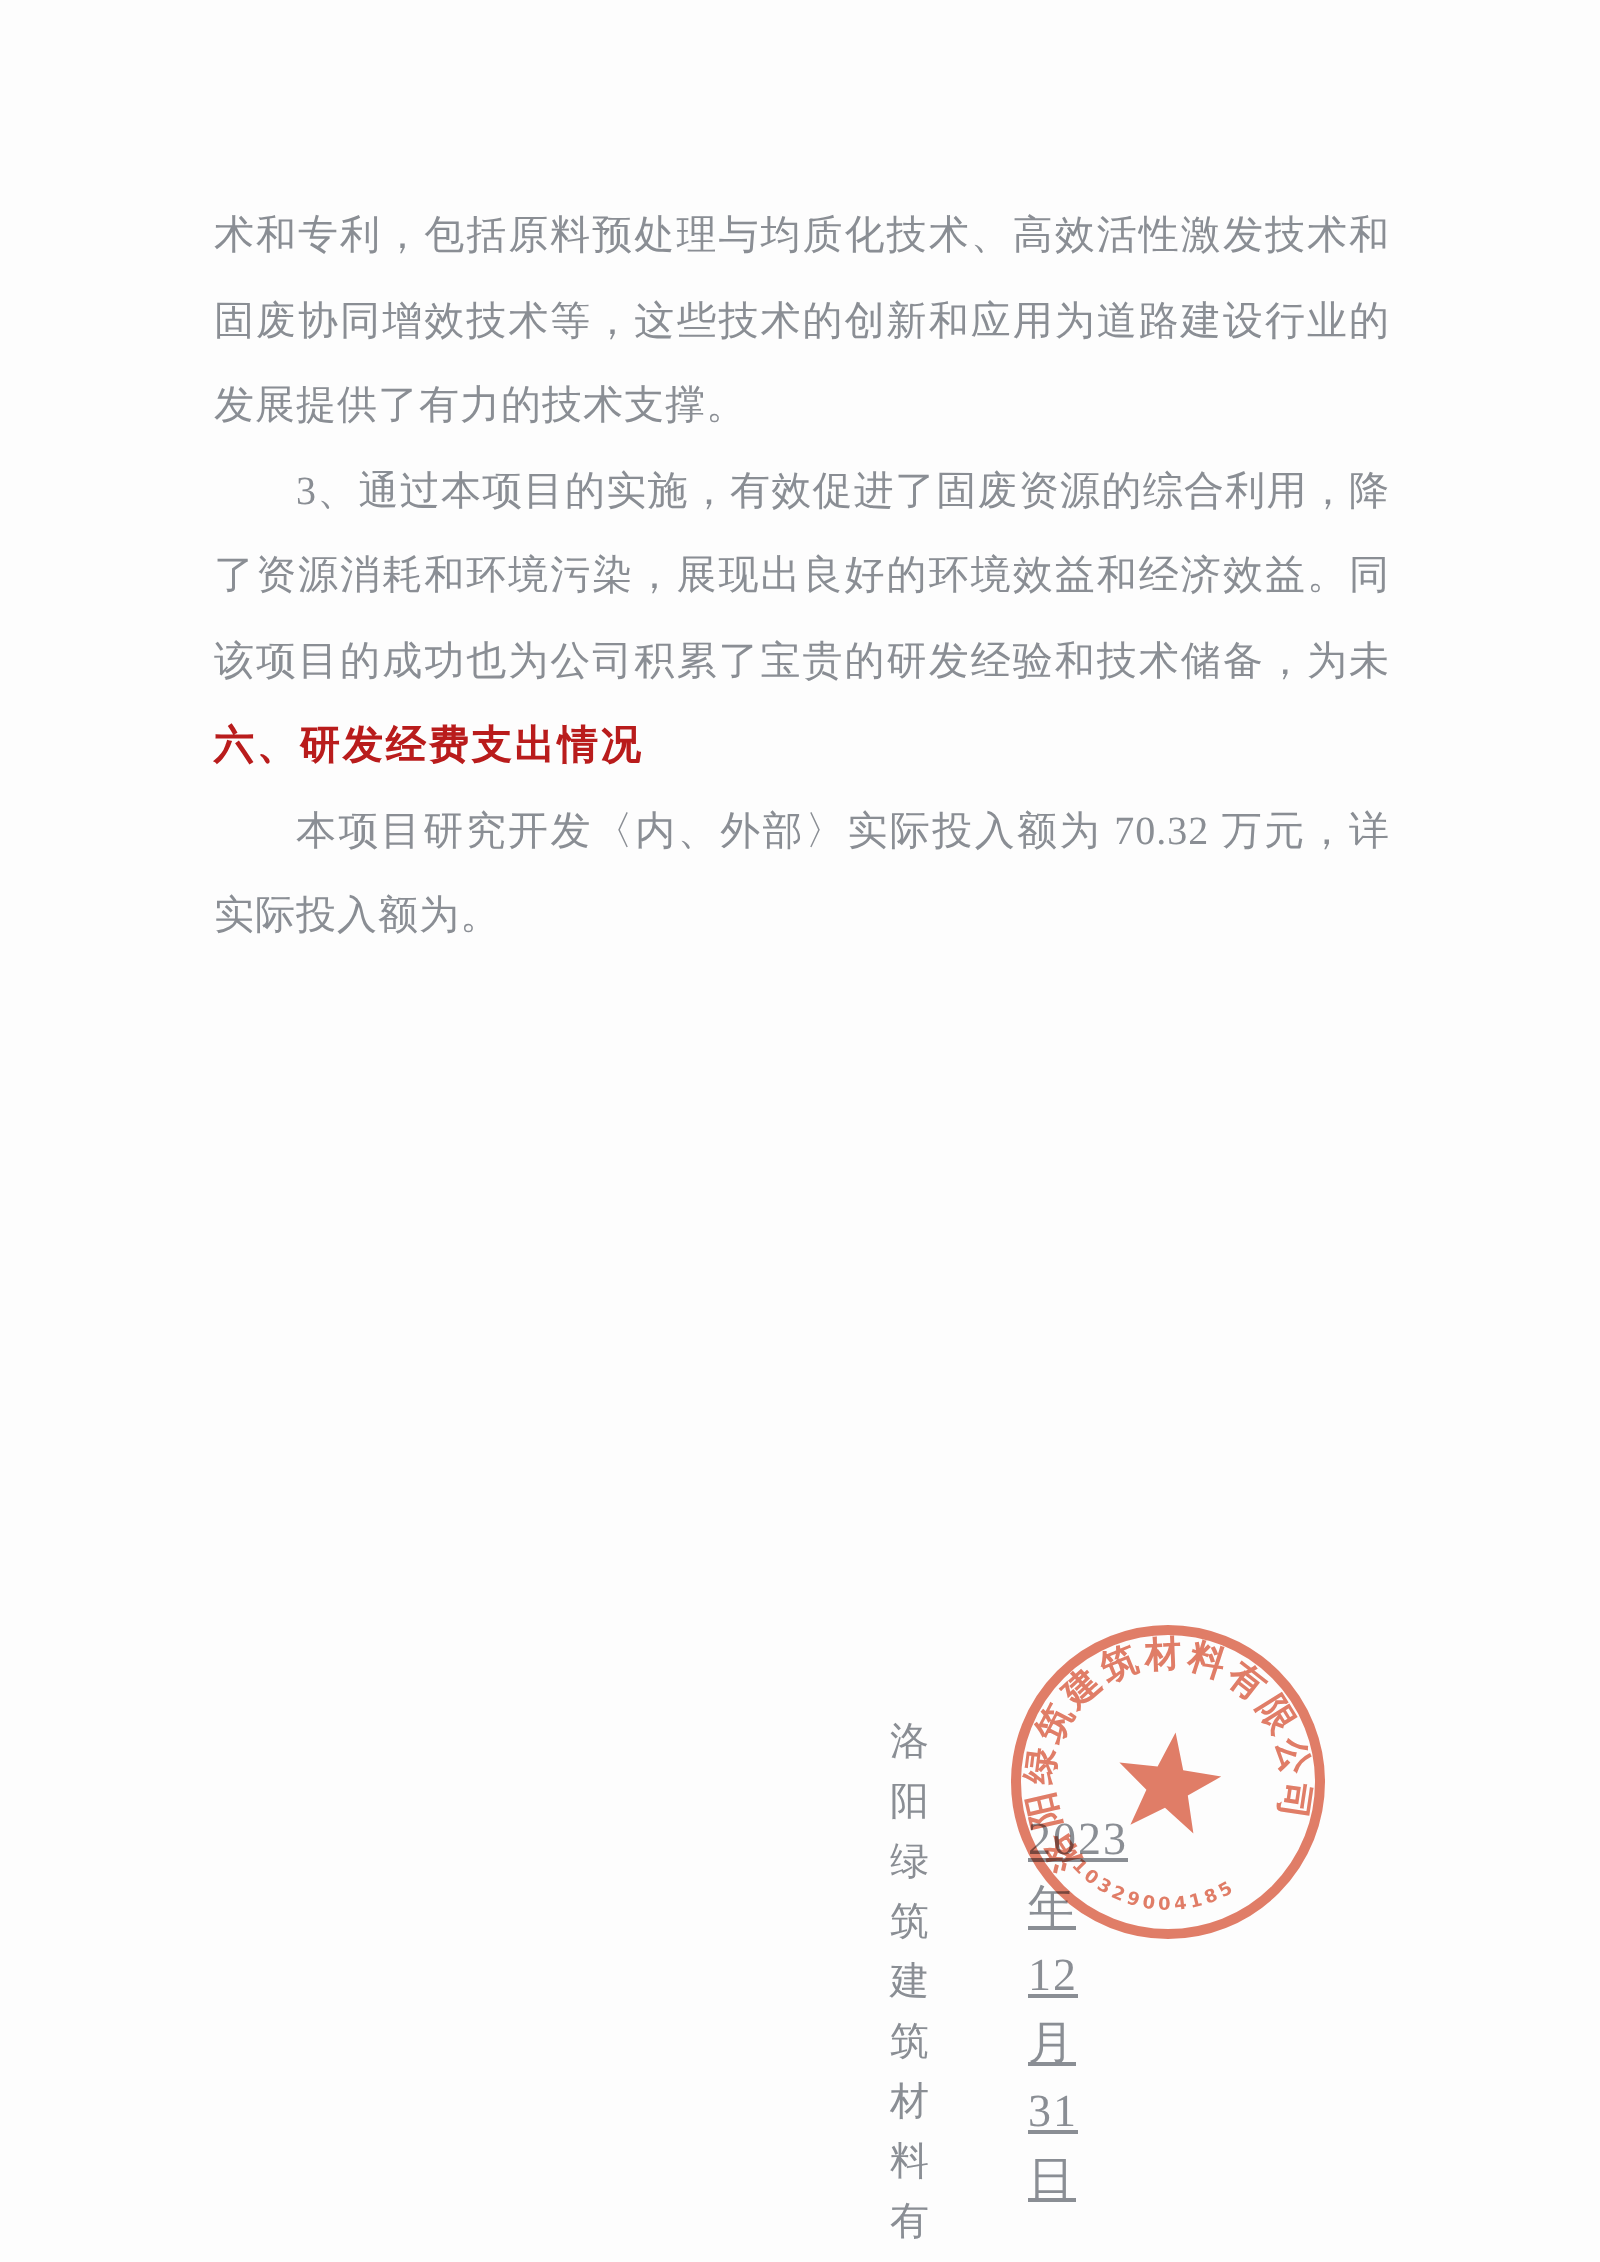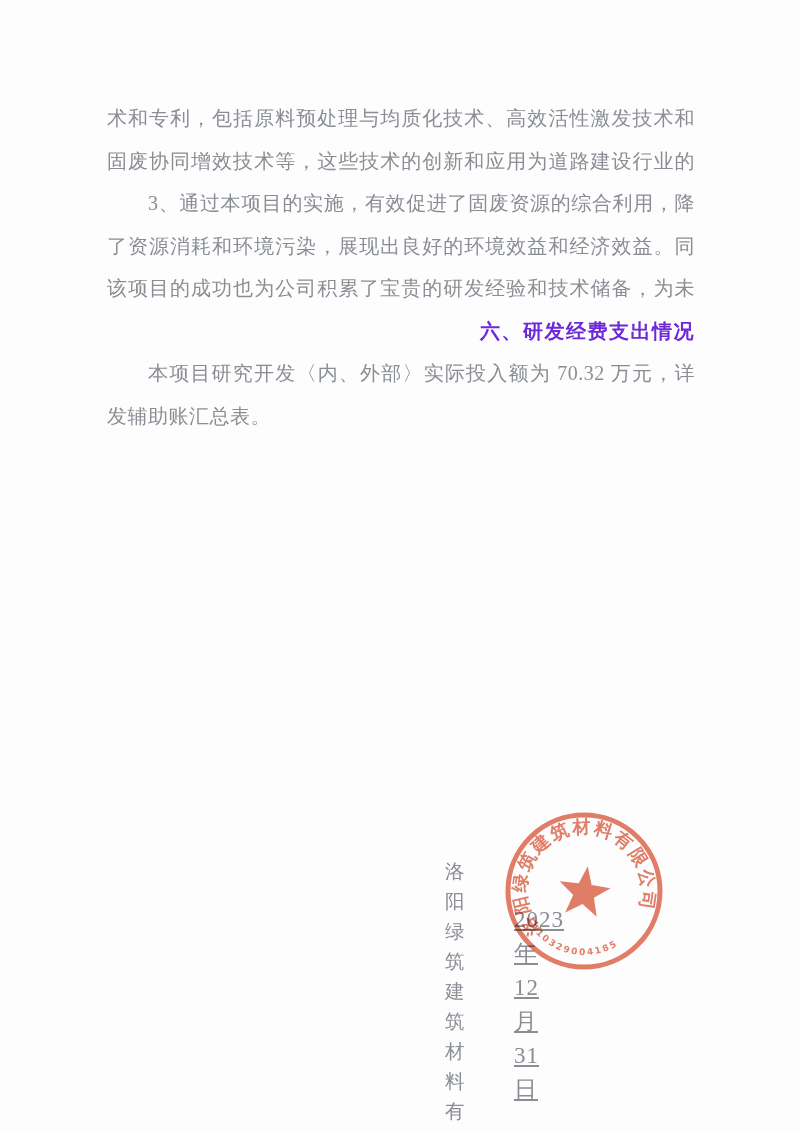--- a/index.html
+++ b/index.html
@@ -35,23 +35,22 @@
     white-space: normal;
     text-align: justify;
     text-align-last: justify;
     overflow: hidden;
   }
   .line.indent {
     padding-left: 41px;
   }
   .line.heading {
     font-weight: bold;
-    color: #6d28d9;
+    color: #b91c1c;
     letter-spacing: 1.5px;
-    text-align: right;
   }
   .signature {
     position: absolute;
     color: #8a8e94;
   }
   .sig-company {
     position: absolute;
     left: 445px;
     top: 857px;
     font-size: 19.5px;
@@ -90,26 +89,27 @@
   }
 </style>
 </head>
 <body>
 
 <div class="page">
 
   <div class="text-block">
     <div class="line full">术和专利，包括原料预处理与均质化技术、高效活性激发技术和多元</div>
     <div class="line full">固废协同增效技术等，这些技术的创新和应用为道路建设行业的绿色</div>
+    <div class="line">发展提供了有力的技术支撑。</div>
     <div class="line full indent">3、通过本项目的实施，有效促进了固废资源的综合利用，降低</div>
     <div class="line full">了资源消耗和环境污染，展现出良好的环境效益和经济效益。同时，</div>
     <div class="line full">该项目的成功也为公司积累了宝贵的研发经验和技术储备，为未来的</div>
     <div class="line heading">六、研发经费支出情况</div>
     <div class="line full indent">本项目研究开发〈内、外部〉实际投入额为 70.32 万元，详见研</div>
-    <div class="line">发辅助账汇总表。</div>
+    <div class="line">实际投入额为。</div>
   </div>
 
   <div class="signature">
     <div class="sig-company">洛阳绿筑建筑材料有限公司</div>
     <div class="sig-date">2023 年 12 月 31 日</div>
   </div>
 
   <div class="seal">
     <svg viewBox="0 0 170 170" xmlns="http://www.w3.org/2000/svg">
       <defs>

